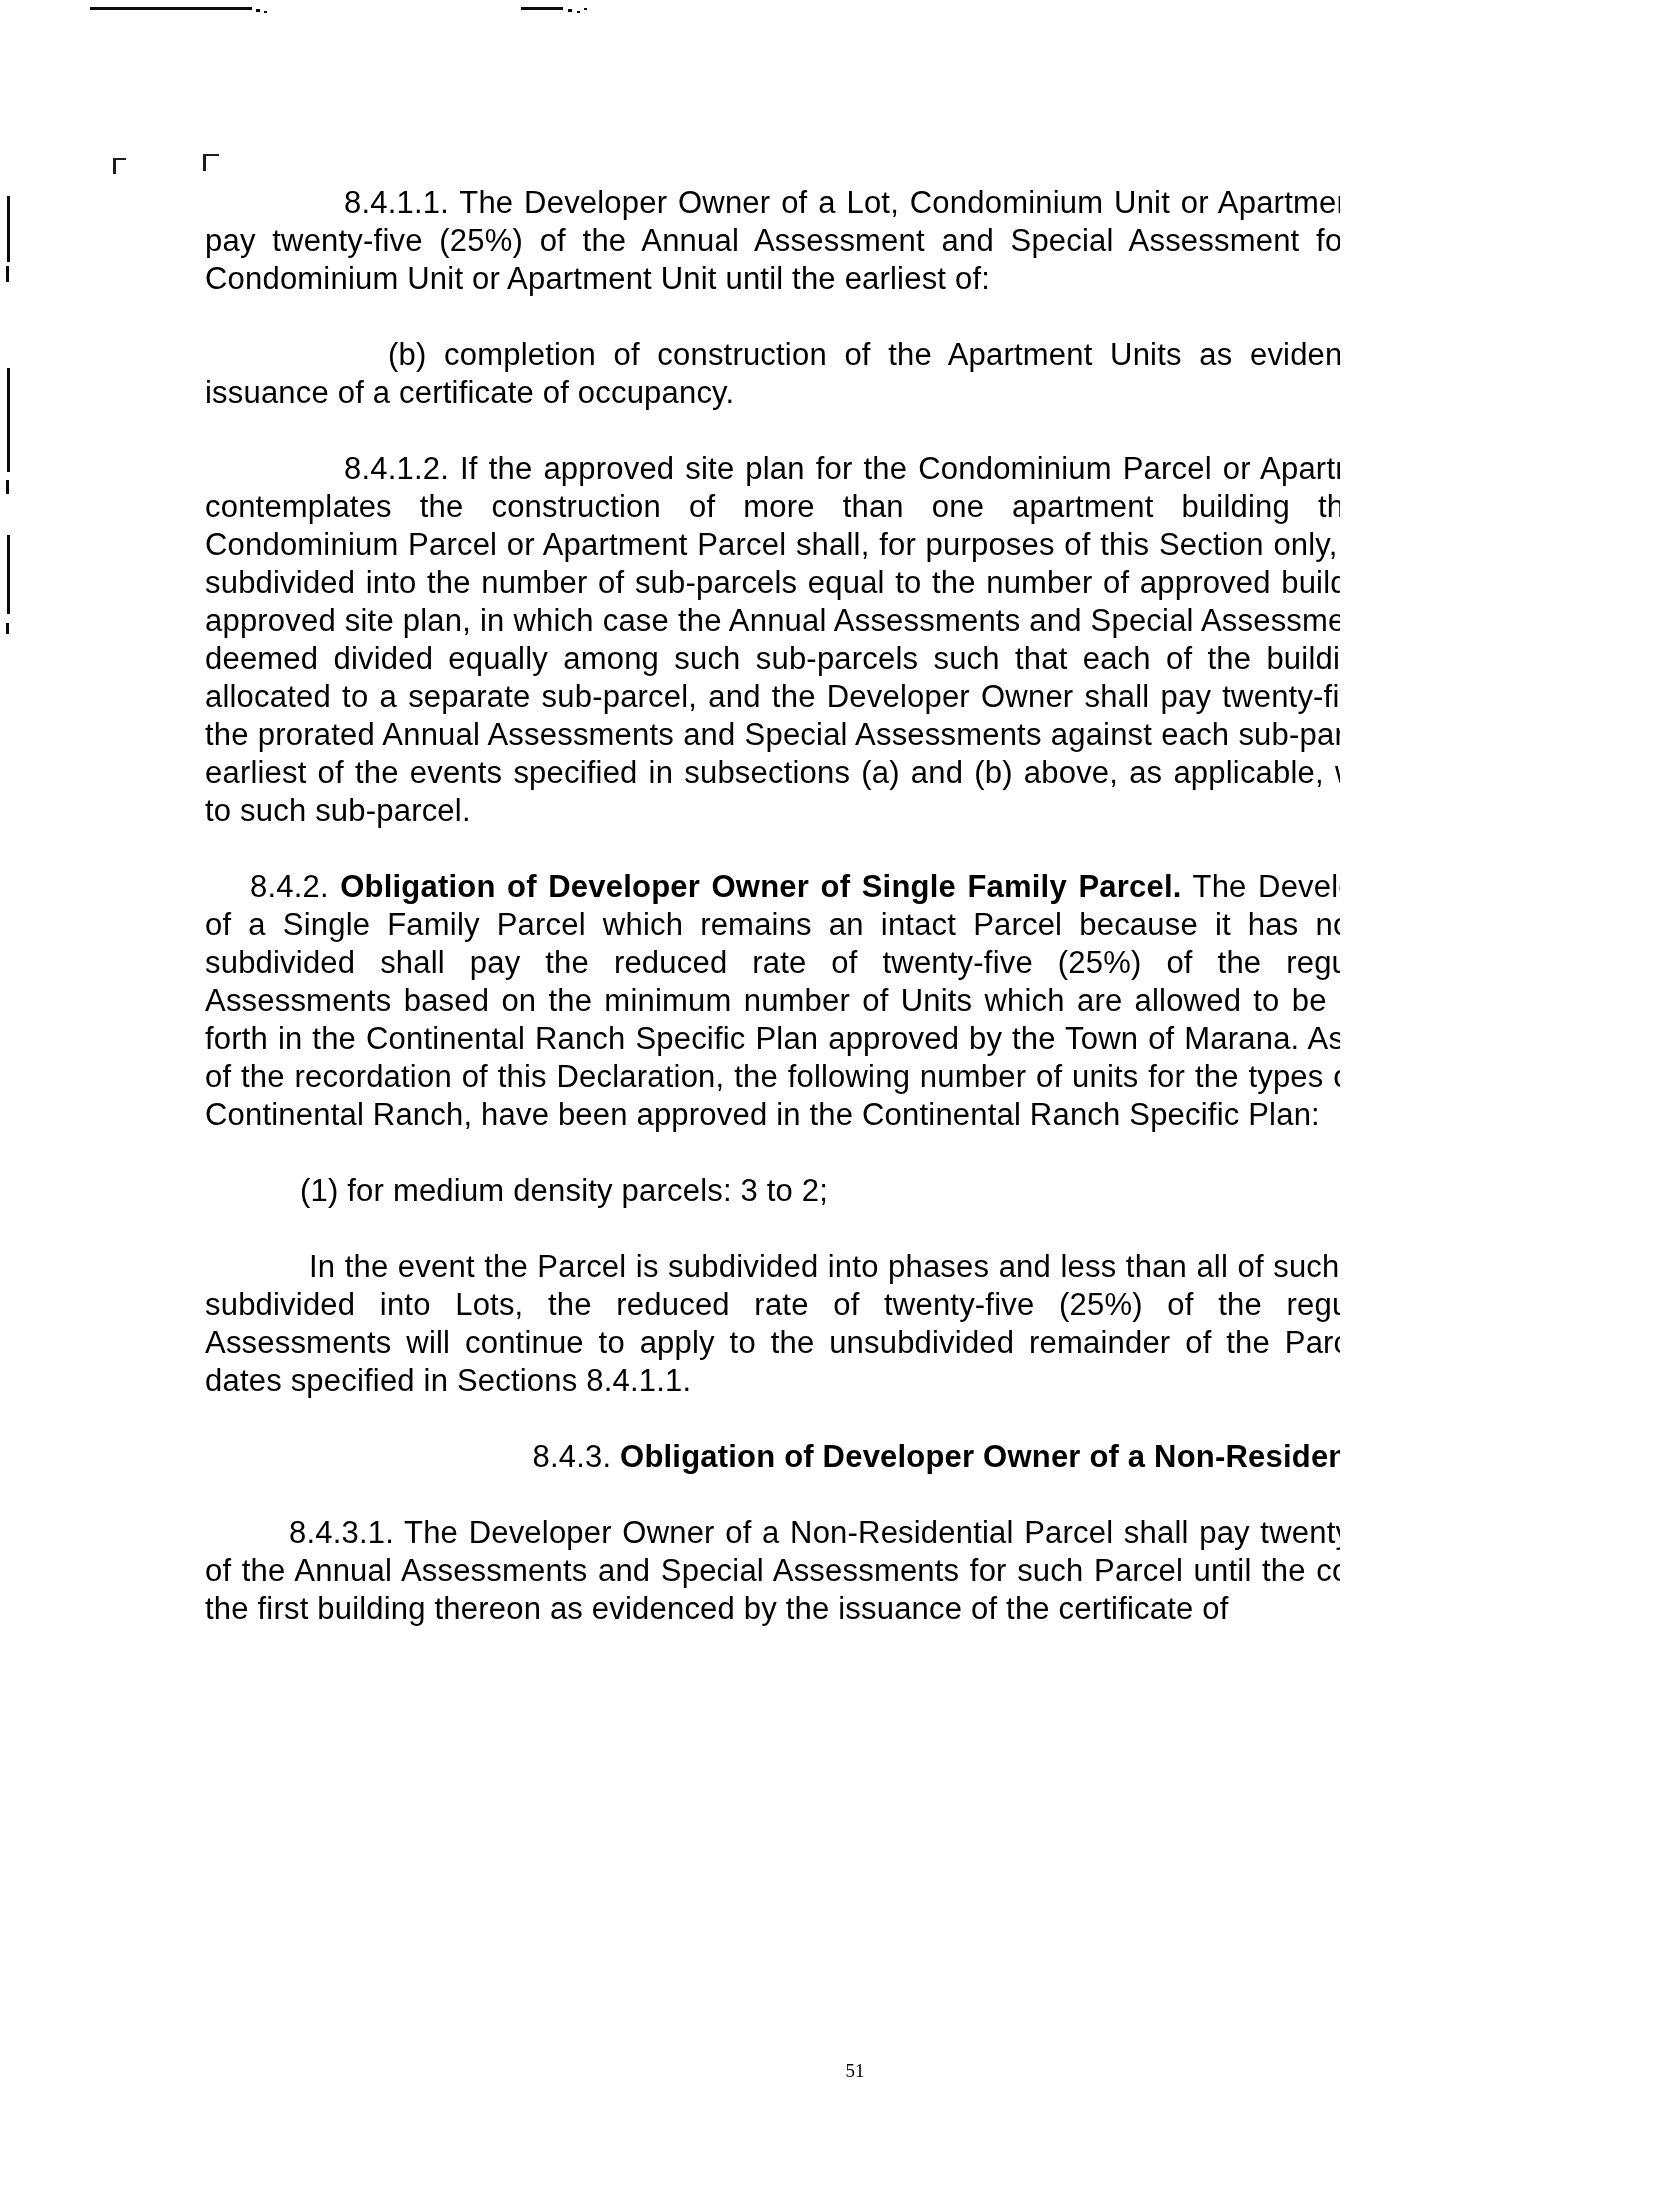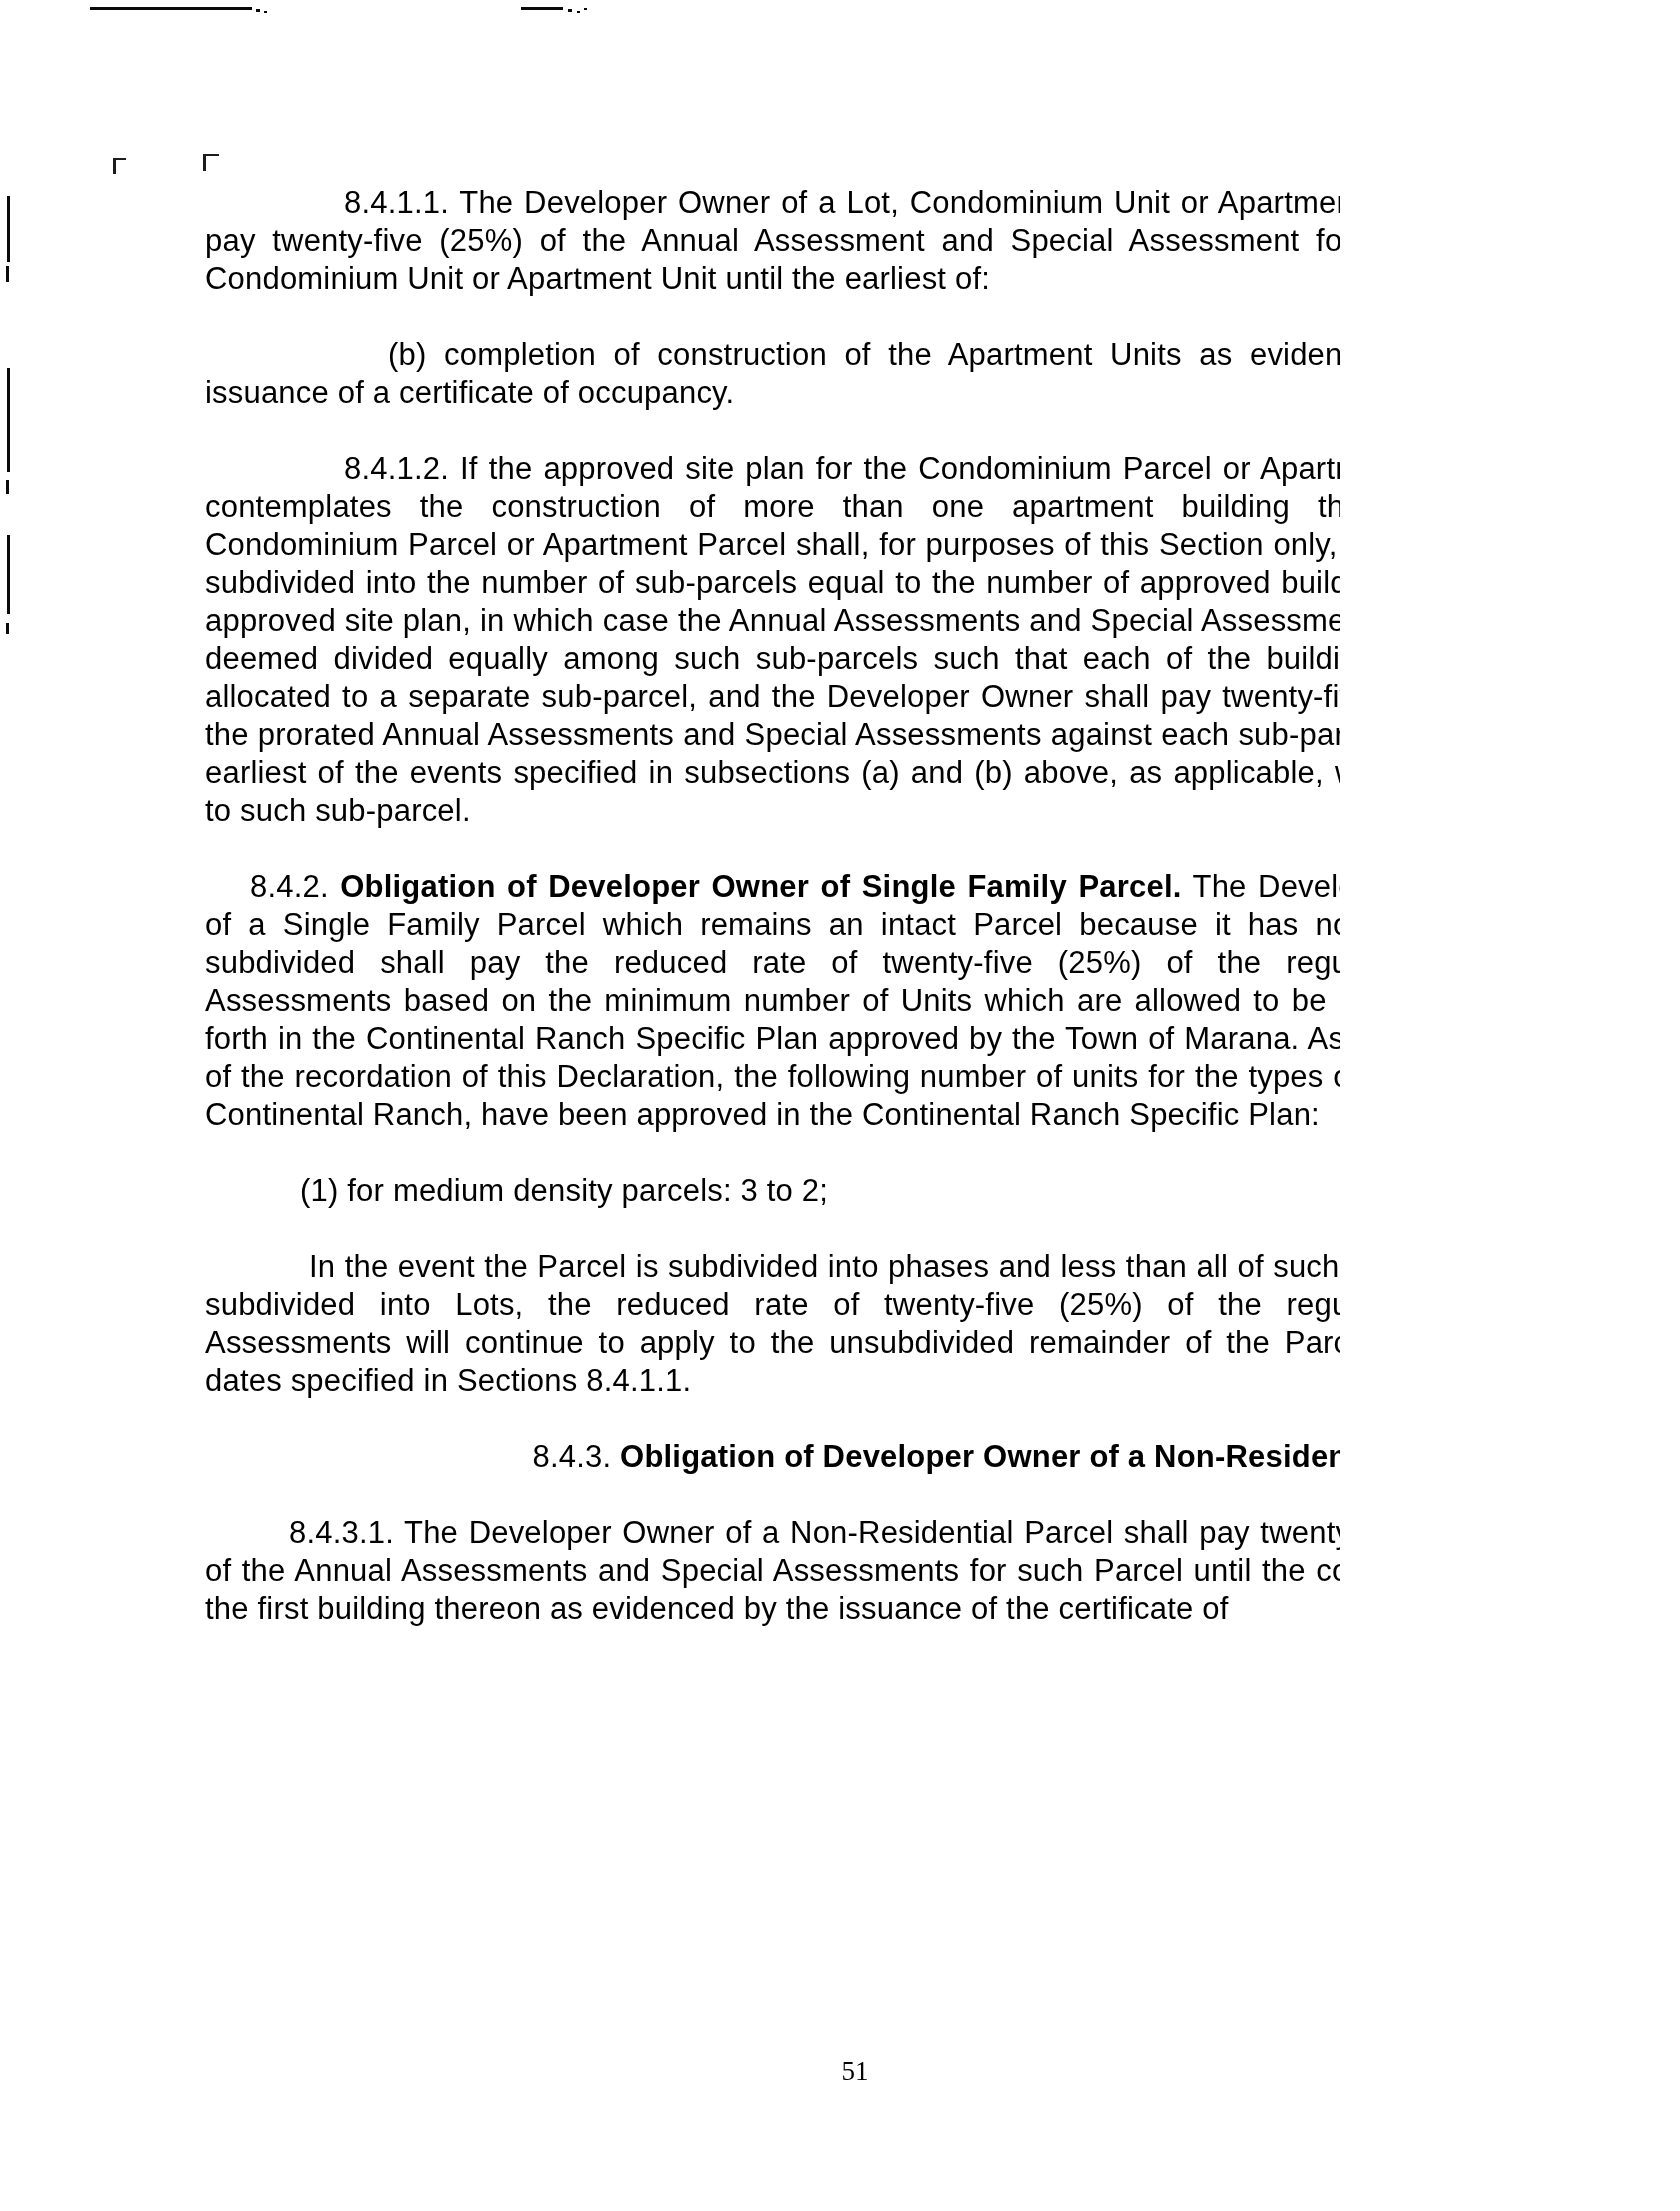--- a/index.html
+++ b/index.html
@@ -24,21 +24,21 @@
   .ind104{text-indent:104px;}
   .ind95{text-indent:95px; text-align:left;}
   .ind84{text-indent:84px;}
   .ind45{text-indent:45px;}
   .ind32{text-indent:32px; text-align:right;}
   .bold{font-weight:bold;}
   .pageno{
     position:absolute;left:205px;top:2056px;width:1300px;
     text-align:center;
     font-family:"Liberation Serif",serif;
-    font-size:27px;line-height:30px;
+    font-size:19px;line-height:30px;
   }
   
   .artifact{position:absolute;background:#0a0a0a;}
   .corner{position:absolute;border-left:3px solid #1c1c1c;border-top:2px solid #1c1c1c;background:transparent;}
   .stamp{
     position:absolute;left:1628px;width:34px;
     display:flex;flex-direction:column;align-items:center;
   }
   .stamp span{
     display:block;height:33px;width:33px;

